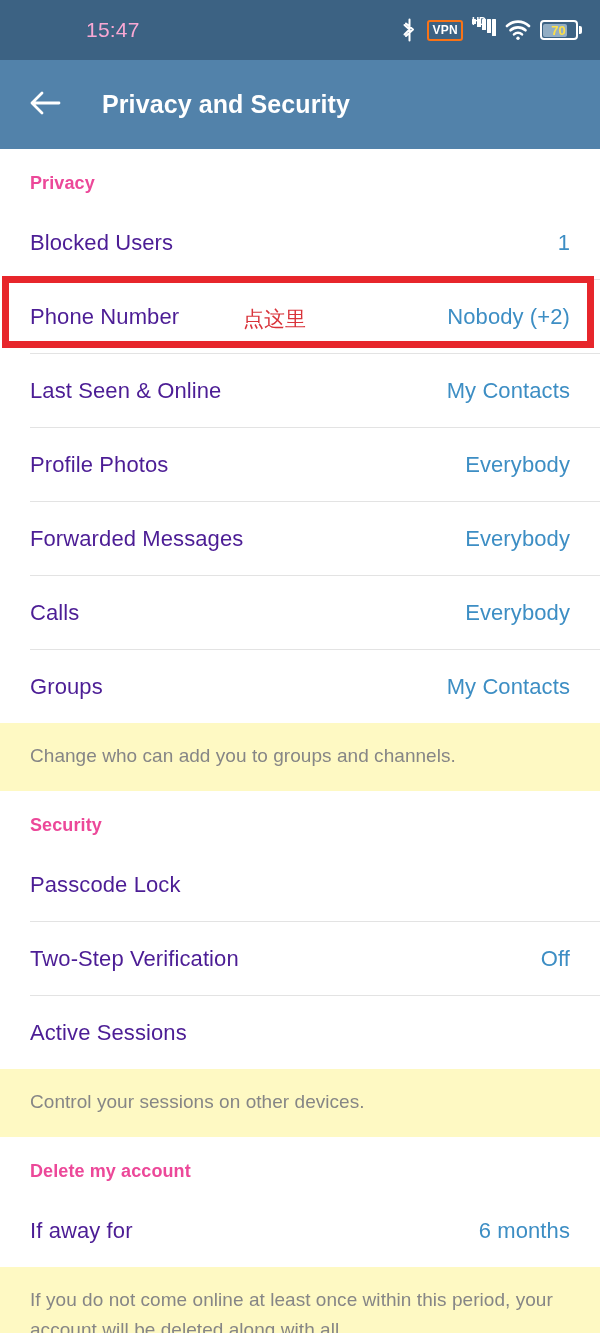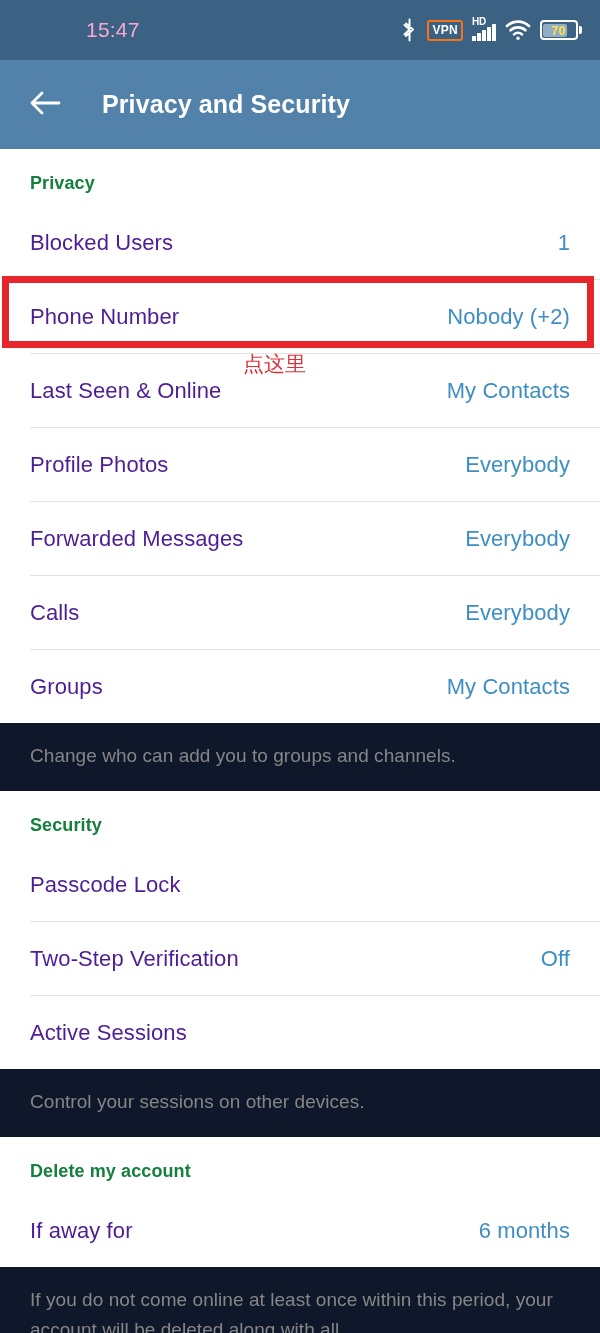--- a/index.html
+++ b/index.html
@@ -51,21 +51,21 @@
   .vpn-badge {
     border: 2px solid #f97316;
     border-radius: 3px;
     color: #ffffff;
     font-size: 12px;
     font-weight: 700;
     line-height: 1;
     padding: 2px 3px 3px 3px;
     letter-spacing: 0.3px;
   }
-  .hd-signal { position: relative; display: flex; align-items: flex-end; gap: 1.5px; height: 22px; }
+  .hd-signal { position: relative; display: flex; gap: 1.5px; height: 22px; }
   .hd-label {
     position: absolute;
     top: -2px; left: 0;
     color: #ffffff;
     font-size: 10px;
     font-weight: 700;
     line-height: 1;
     letter-spacing: -0.3px;
   }
   .bar { width: 3.5px; background: #ffffff; border-radius: 0.5px; }
@@ -134,21 +134,21 @@
     margin-left: 36px;
     letter-spacing: 0.1px;
   }
 
   
   .content { background: #ffffff; }
 
   .section-header {
     font-size: 18px;
     font-weight: 700;
-    color: #15803d;
+    color: #ec4899;
     padding: 24px 30px 12px 30px;
     letter-spacing: 0.1px;
   }
 
   .row {
     height: 73px;
     display: flex;
     align-items: center;
     padding: 0 30px;
     background: #ffffff;
@@ -170,21 +170,21 @@
   }
   .row.no-value .label { flex: 1; }
 
   .divider {
     height: 1px;
     background: #e3e3e3;
     margin-left: 30px;
   }
 
   .footnote {
-    background: #0f172a;
+    background: #fef9c3;
     color: #868686;
     font-size: 19px;
     line-height: 30px;
     padding: 18px 30px 20px 30px;
     letter-spacing: 0.05px;
   }
   .footnote.tall { padding-bottom: 26px; }
 
   
   .annotation-box {
@@ -200,21 +200,20 @@
   .annotation-text {
     position: absolute;
     left: 243px;
     top: 305px;
     color: #d9333a;
     font-size: 21px;
     font-weight: 400;
     z-index: 21;
     pointer-events: none;
     font-family: "DejaVu Sans", "Liberation Sans", sans-serif;
-    margin-top: 45px;
   }
 </style>
 </head>
 <body>
 
 <div id="screen">
 
   <div class="status-bar">
     <span class="status-time">15:47</span>
     <div class="status-icons">

